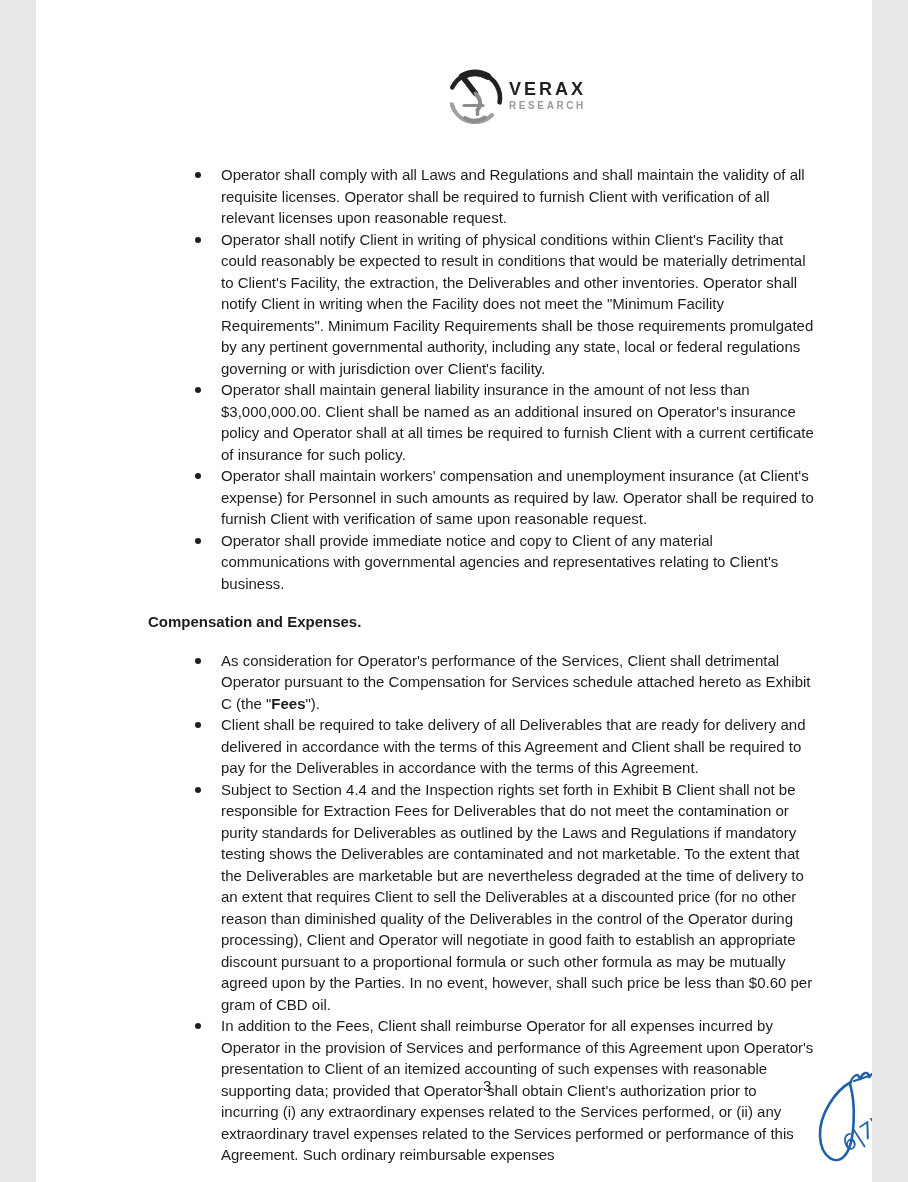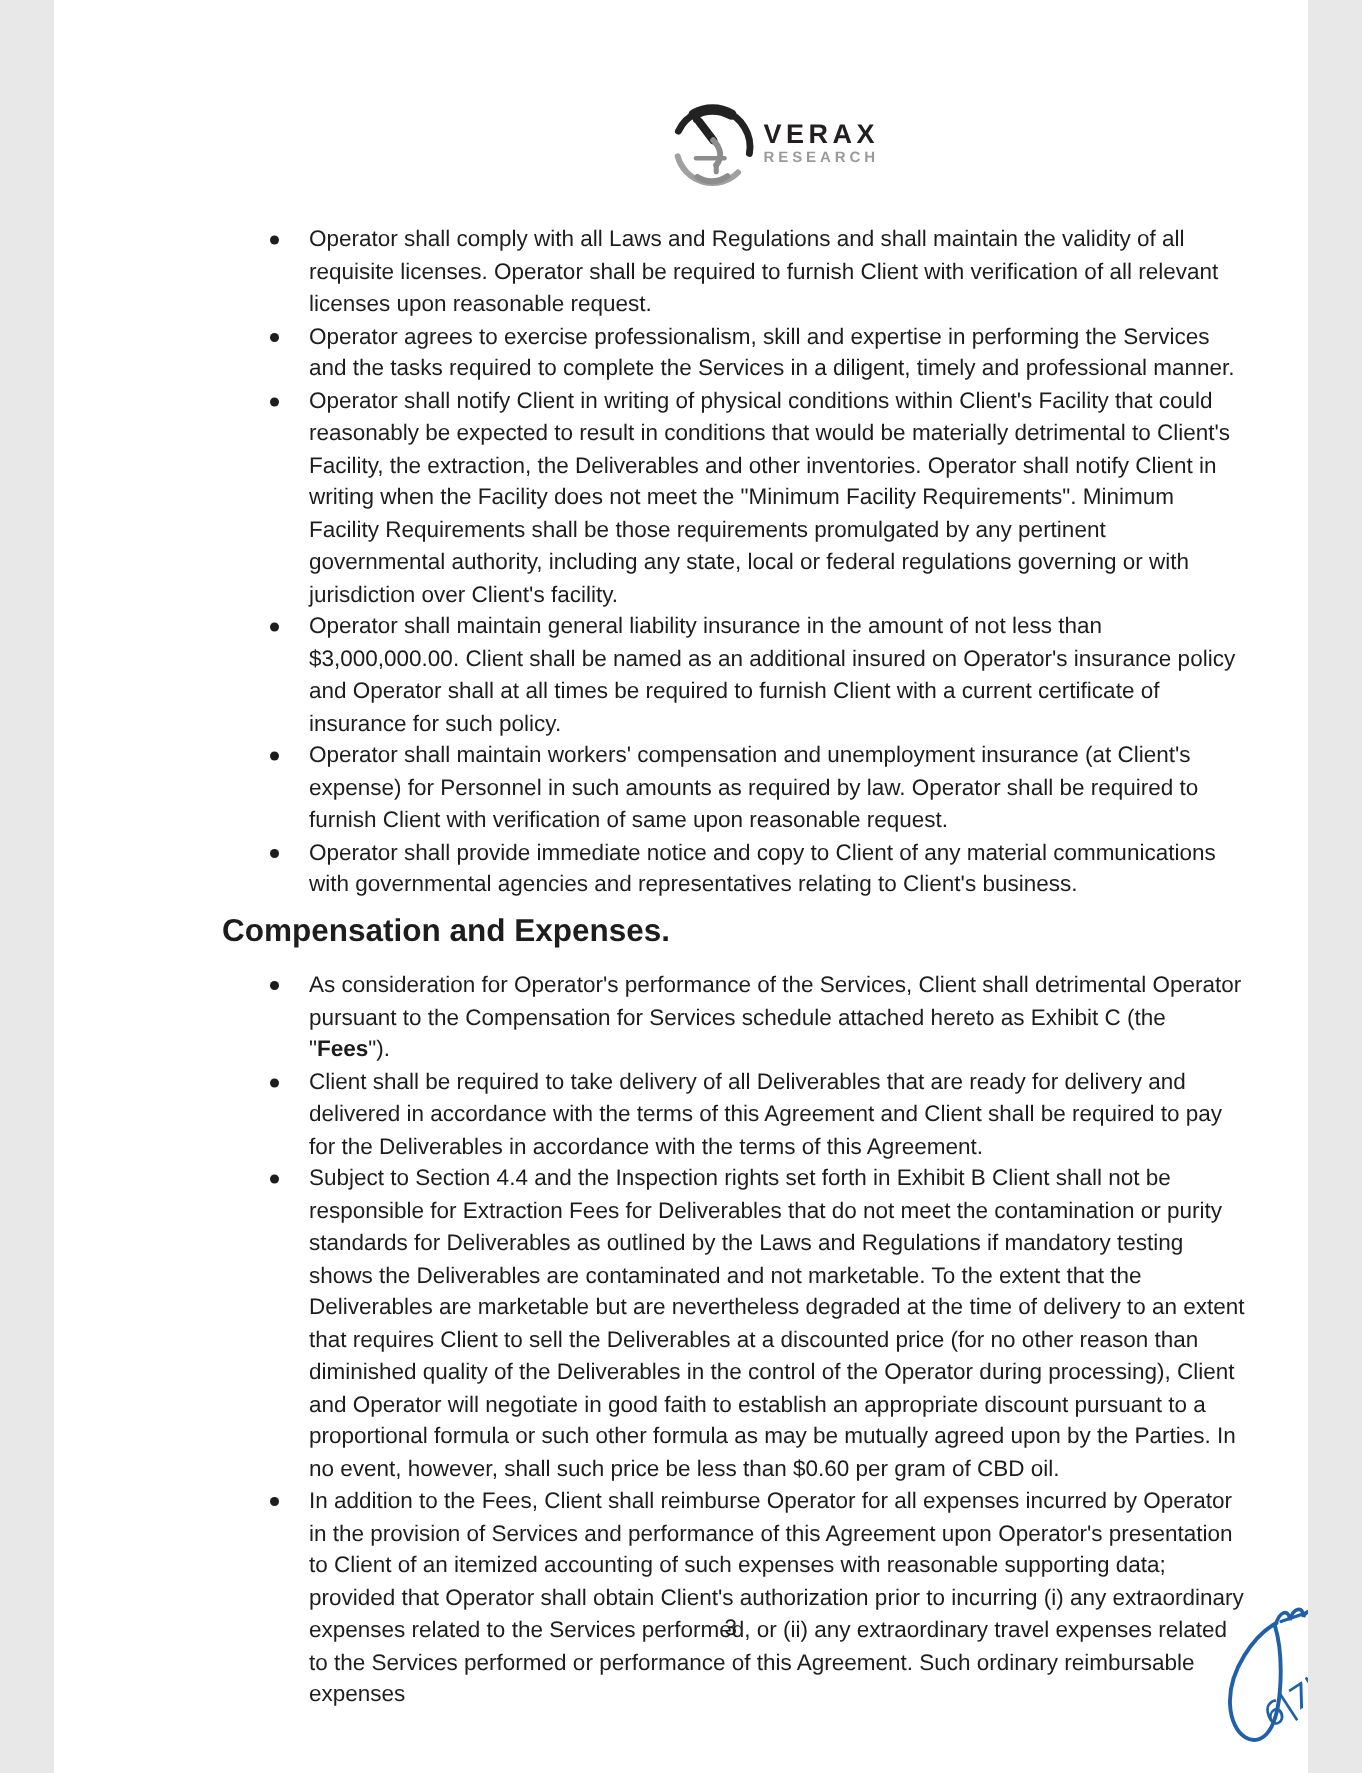--- a/index.html
+++ b/index.html
@@ -42,33 +42,33 @@
 
   
   .content {
     position: absolute;
     left: 112px;
     top: 147px;
     width: 686px;
     font-size: 15px;
     line-height: 21.5px;
   }
-  ul.bullets { list-style: none; margin: 2px; padding: 0; }
+  ul.bullets { list-style: none; margin: 17px; padding: 0; }
   ul.bullets li { position: relative; padding-left: 56px; margin: 0; }
   .bullet-dot {
     position: absolute;
     left: 30px;
     top: 8px;
     width: 6px;
     height: 6px;
     border-radius: 50%;
     background: #1d1d1d;
   }
   .section-heading {
-    font-size: 21px;
+    font-size: 15px;
     font-weight: 700;
     margin: 9px 0 15px 0;
     line-height: 21.5px;
   }
   .bold-inline { font-weight: 700; text-align: right; }
 
   
   .page-number {
     position: absolute;
     left: 447px;
@@ -115,24 +115,20 @@
 
   <div class="content">
 
     <ul class="bullets">
       <li>
         <span class="bullet-dot"></span>
         <span>Operator shall comply with all Laws and Regulations and shall maintain the validity of all requisite licenses. Operator shall be required to furnish Client with verification of all relevant licenses  upon reasonable request.</span>
       </li>
       <li>
         <span class="bullet-dot"></span>
-        <span>Operator agrees to exercise professionalism, skill and expertise in performing the Services and the tasks required to complete the Services in a diligent, timely and professional manner.</span>
-      </li>
-      <li>
-        <span class="bullet-dot"></span>
         <span>Operator shall notify Client in writing of physical conditions within Client's Facility that could reasonably be expected to result in conditions that would be materially detrimental to Client's Facility, the extraction, the Deliverables and other inventories. Operator shall notify Client in writing when the Facility does not meet the "Minimum Facility Requirements". Minimum Facility Requirements shall be those requirements promulgated by any pertinent governmental authority, including any state, local or federal regulations governing or with jurisdiction over Client's facility.</span>
       </li>
       <li>
         <span class="bullet-dot"></span>
         <span>Operator shall maintain general liability insurance in the amount of not less than $3,000,000.00. Client shall be named as an additional insured on Operator's insurance policy and Operator shall at all times be required to furnish Client with a current certificate of insurance for such policy.</span>
       </li>
       <li>
         <span class="bullet-dot"></span>
         <span>Operator shall maintain workers' compensation and unemployment insurance (at Client's expense) for Personnel in such amounts as required by law. Operator shall be required to furnish  Client with verification of same upon reasonable request.</span>
       </li>

